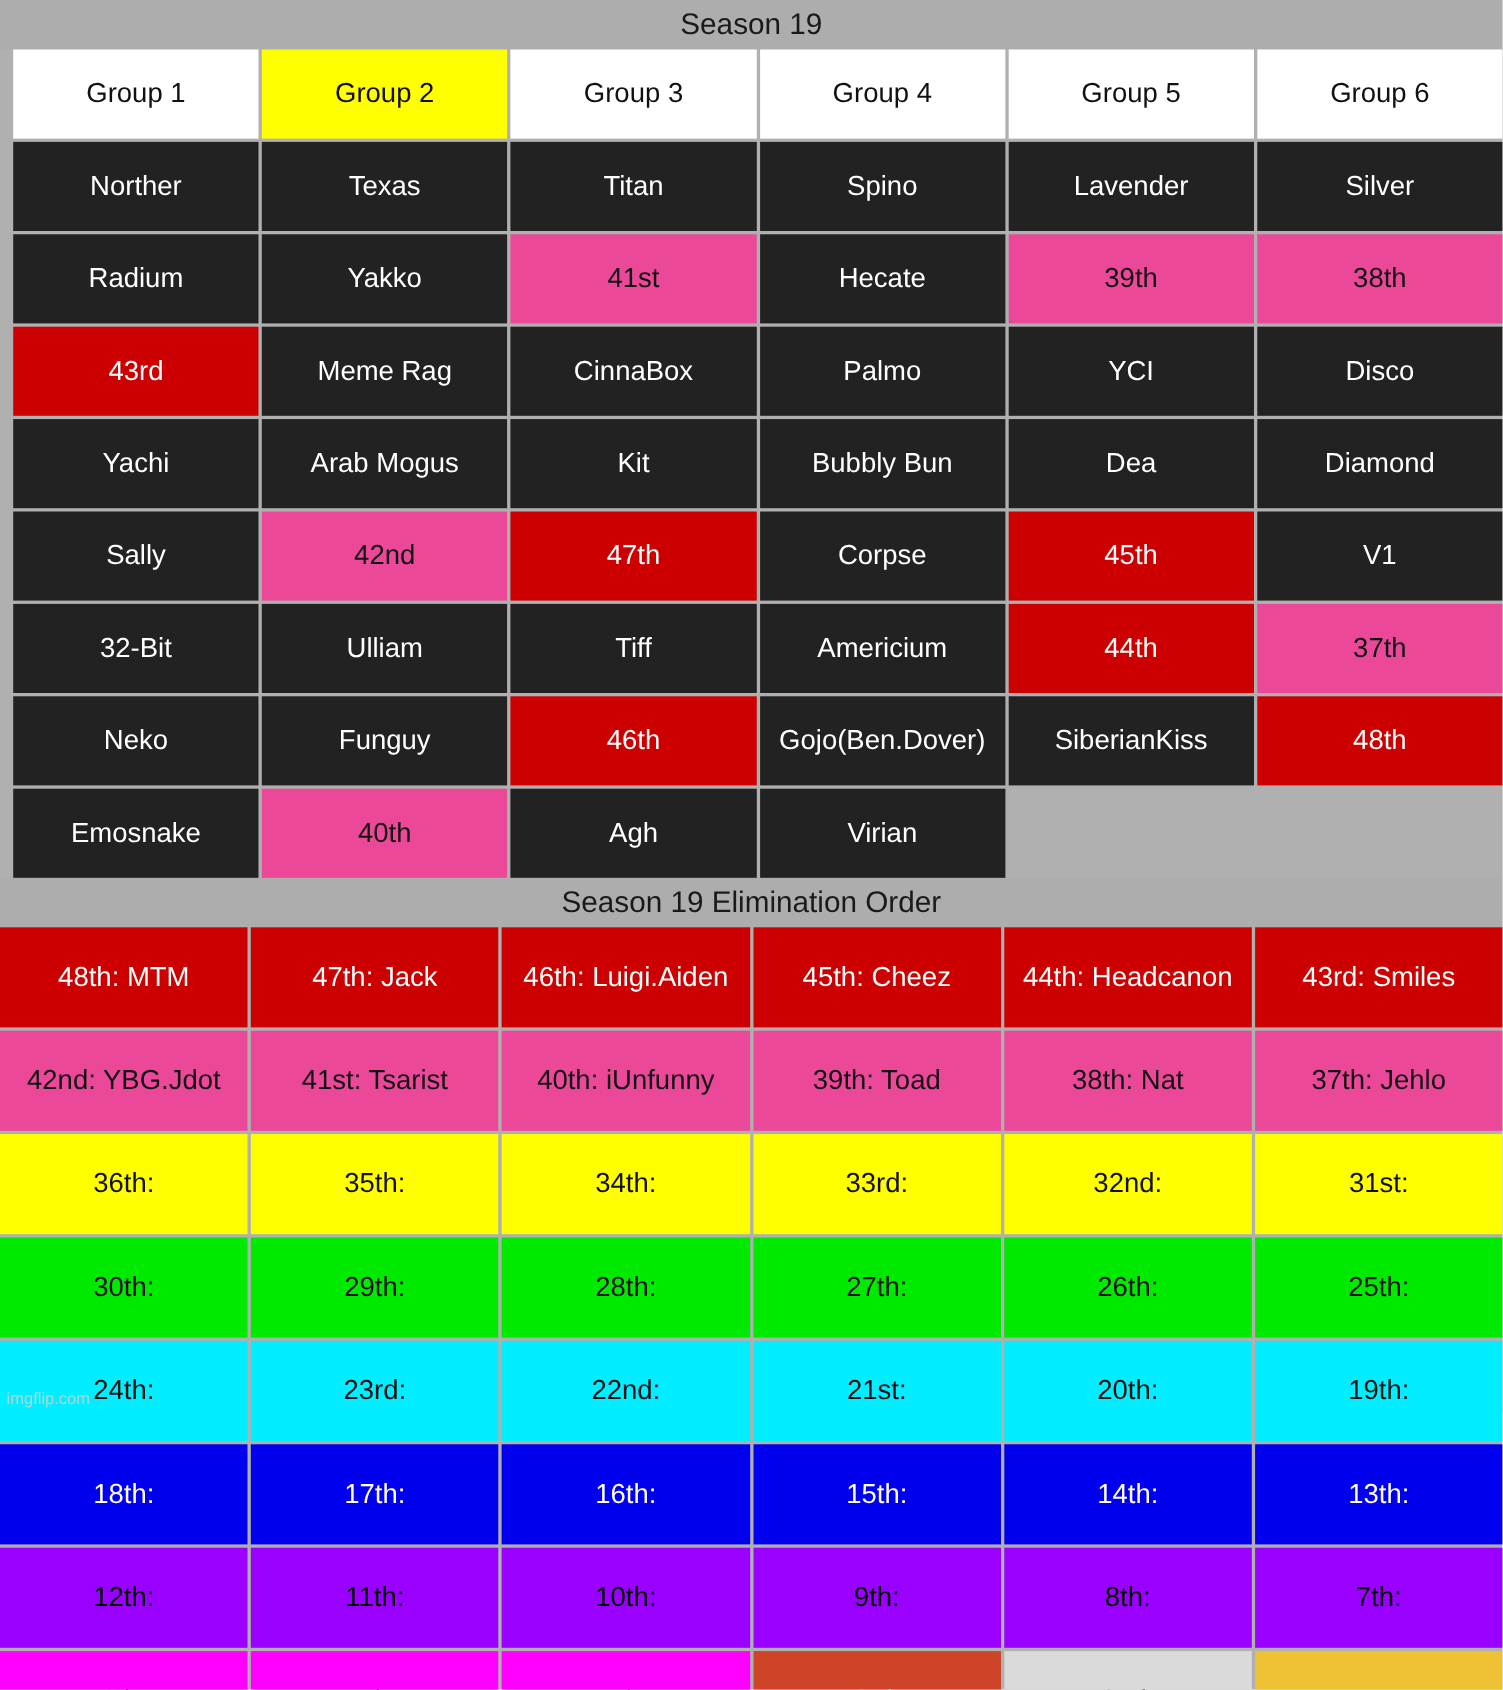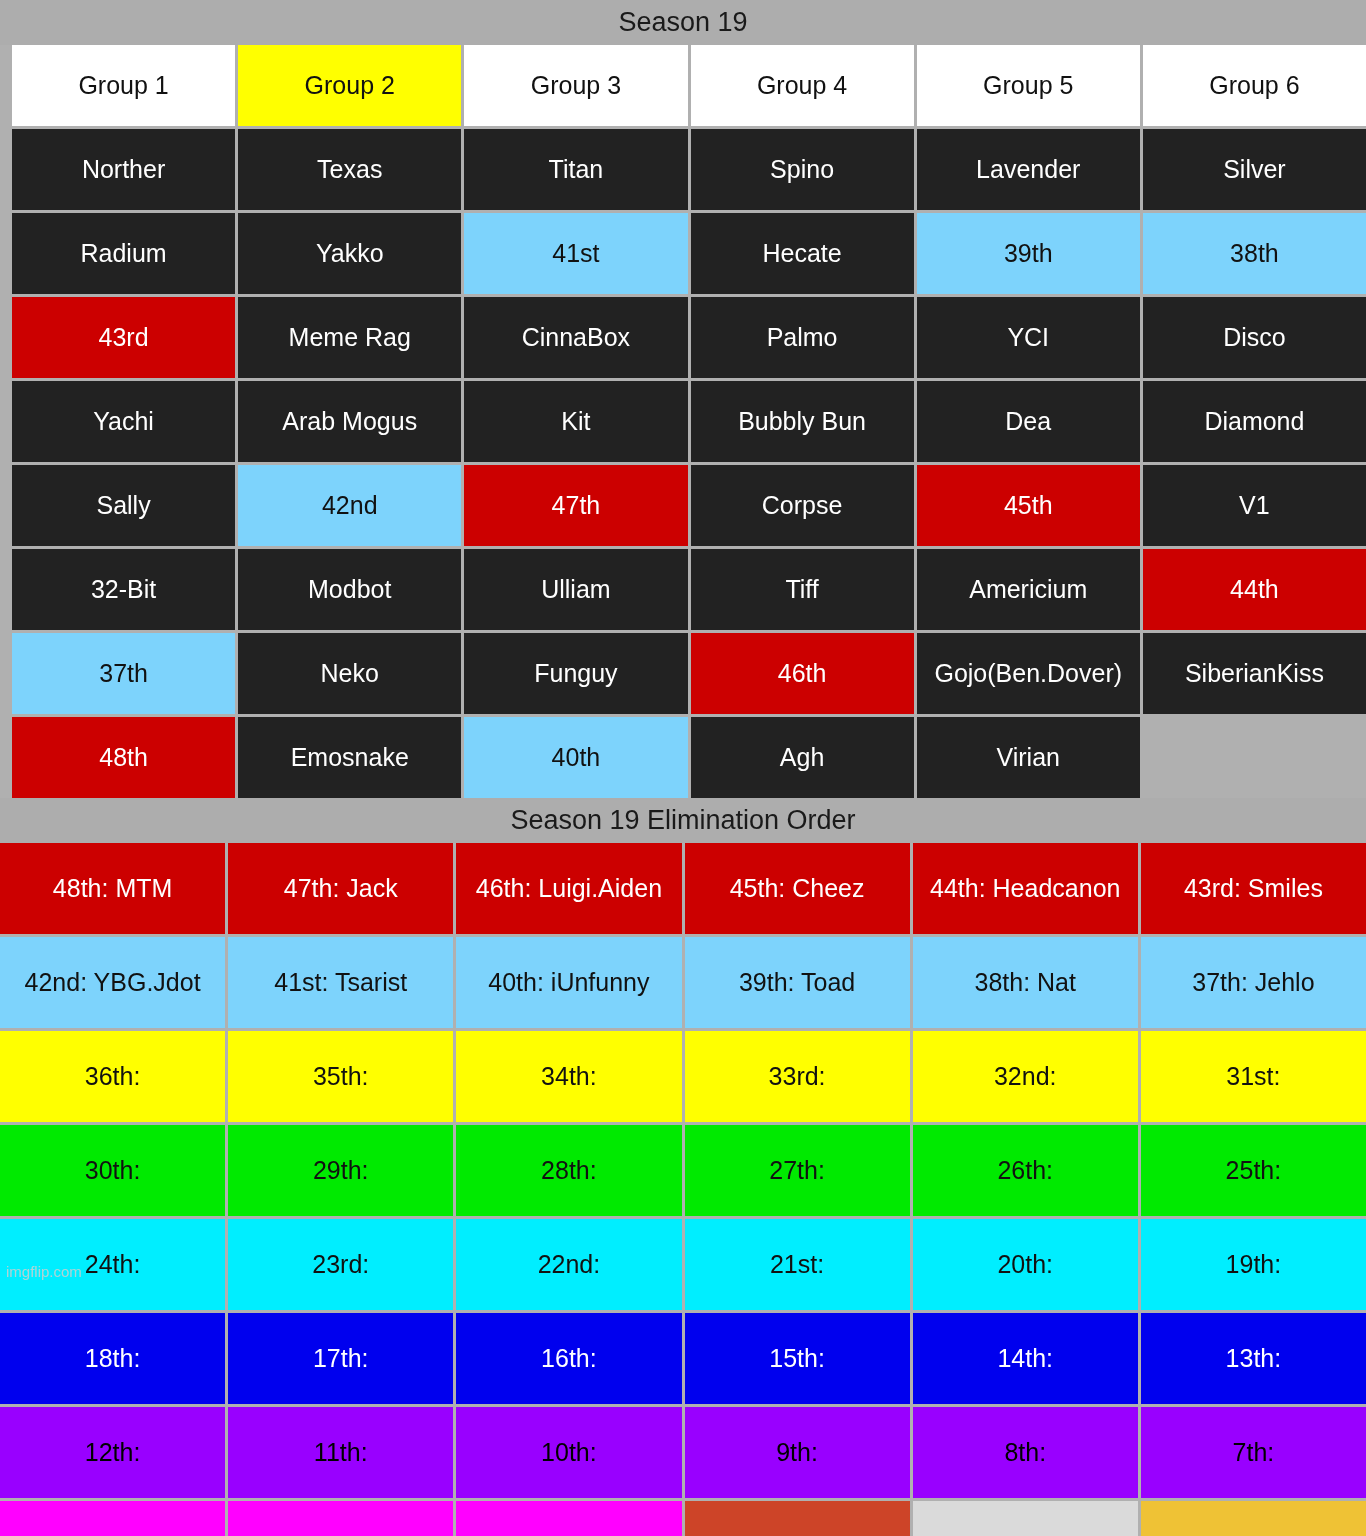--- a/index.html
+++ b/index.html
@@ -63,21 +63,21 @@
     box-sizing: border-box;
     padding: 2px 5px;
     overflow: hidden;
     word-break: break-word;
   }
 
   
   .c-white   { background: #ffffff; color: #111111; }
   .c-yellow  { background: #ffff00; color: #111111; }
   .c-dark    { background: #222222; color: #ffffff; }
-  .c-orange  { background: #7dd3fc; color: #111111; }
+  .c-orange  { background: #ec4899; color: #111111; }
   .c-red     { background: #cc0000; color: #ffffff; }
   .c-green   { background: #00ea00; color: #111111; }
   .c-cyan    { background: #00eeff; color: #111111; }
   .c-blue    { background: #0000ee; color: #ffffff; }
   .c-purple  { background: #9900ff; color: #000000; }
   .c-magenta { background: #ff00ff; color: #111111; }
   .c-bronze  { background: #cd4428; color: #ffffff; }
   .c-silver  { background: #dadada; color: #111111; }
   .c-gold    { background: #efc235; color: #111111; }
 
@@ -130,21 +130,20 @@
       <div class="cell c-dark">Bubbly Bun</div>
       <div class="cell c-dark">Dea</div>
       <div class="cell c-dark">Diamond</div>
       <div class="cell c-dark">Sally</div>
       <div class="cell c-orange">42nd</div>
       <div class="cell c-red">47th</div>
       <div class="cell c-dark">Corpse</div>
       <div class="cell c-red">45th</div>
       <div class="cell c-dark">V1</div>
       <div class="cell c-dark">32-Bit</div>
-      <div class="cell c-dark">Modbot</div>
       <div class="cell c-dark">Ulliam</div>
       <div class="cell c-dark">Tiff</div>
       <div class="cell c-dark">Americium</div>
       <div class="cell c-red">44th</div>
       <div class="cell c-orange">37th</div>
       <div class="cell c-dark">Neko</div>
       <div class="cell c-dark">Funguy</div>
       <div class="cell c-red">46th</div>
       <div class="cell c-dark">Gojo(Ben.Dover)</div>
       <div class="cell c-dark">SiberianKiss</div>

